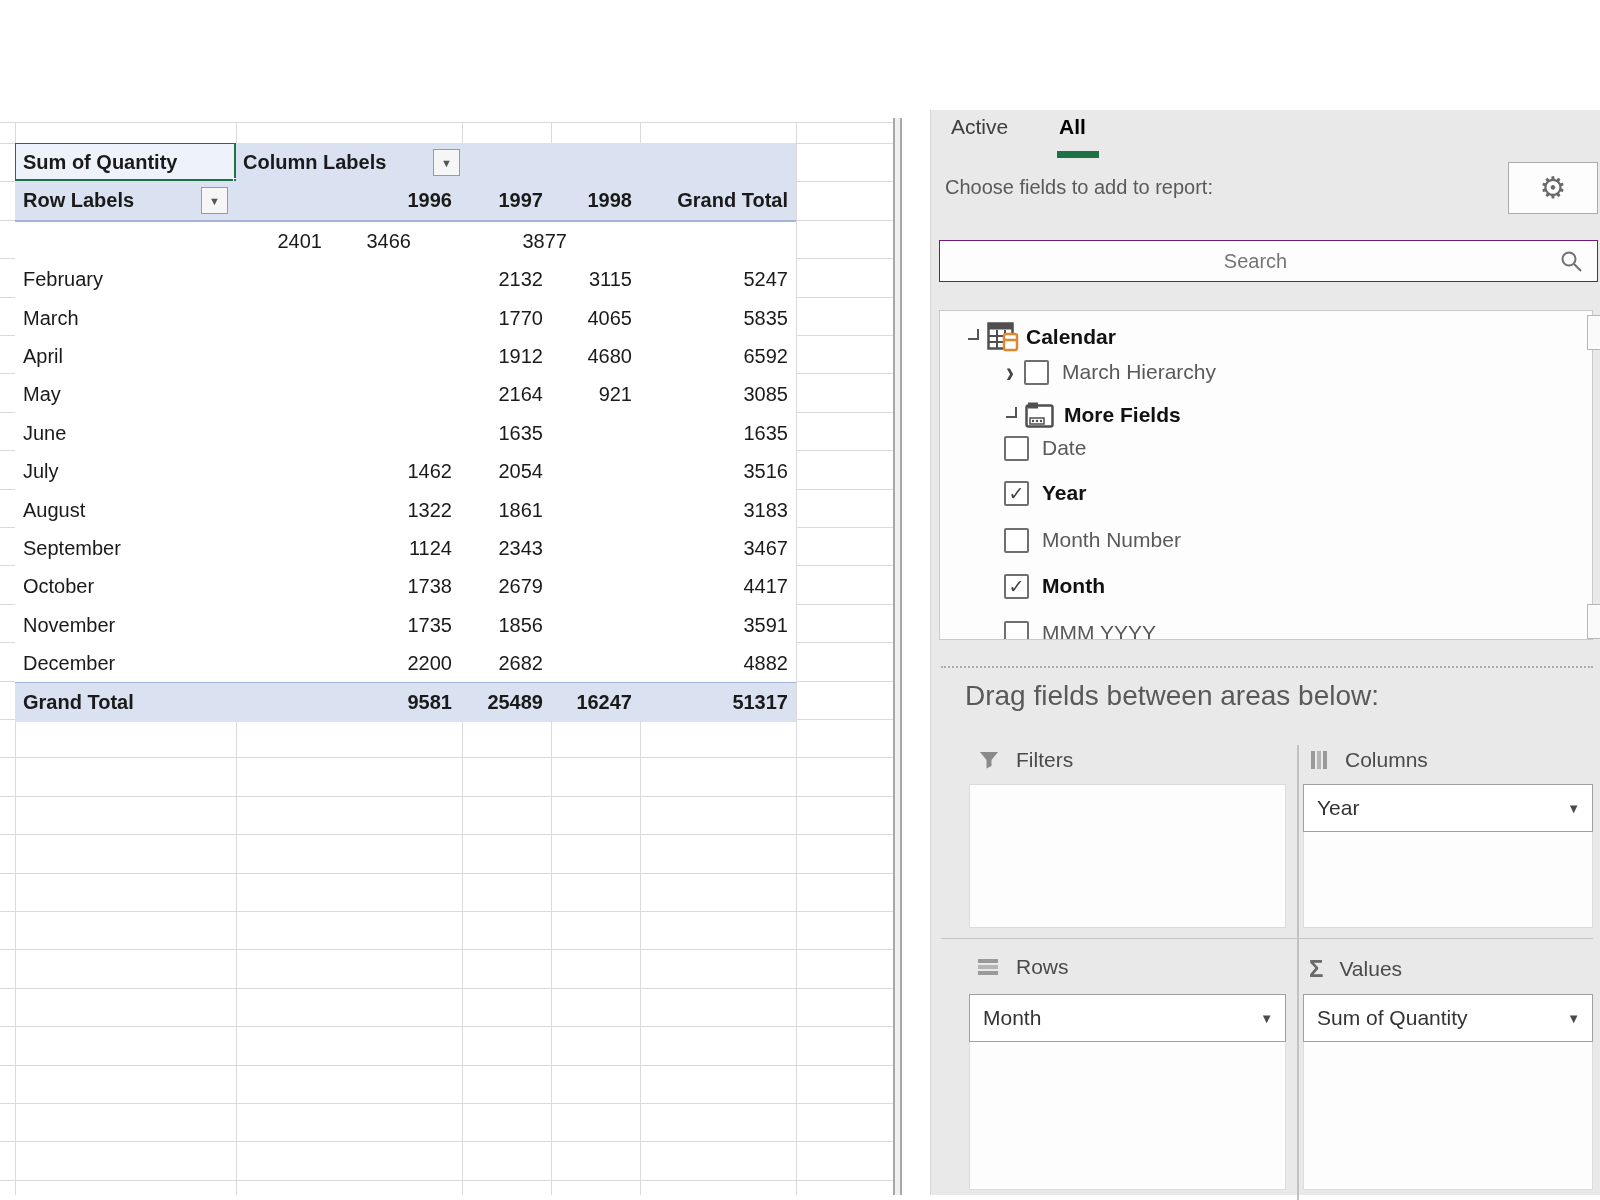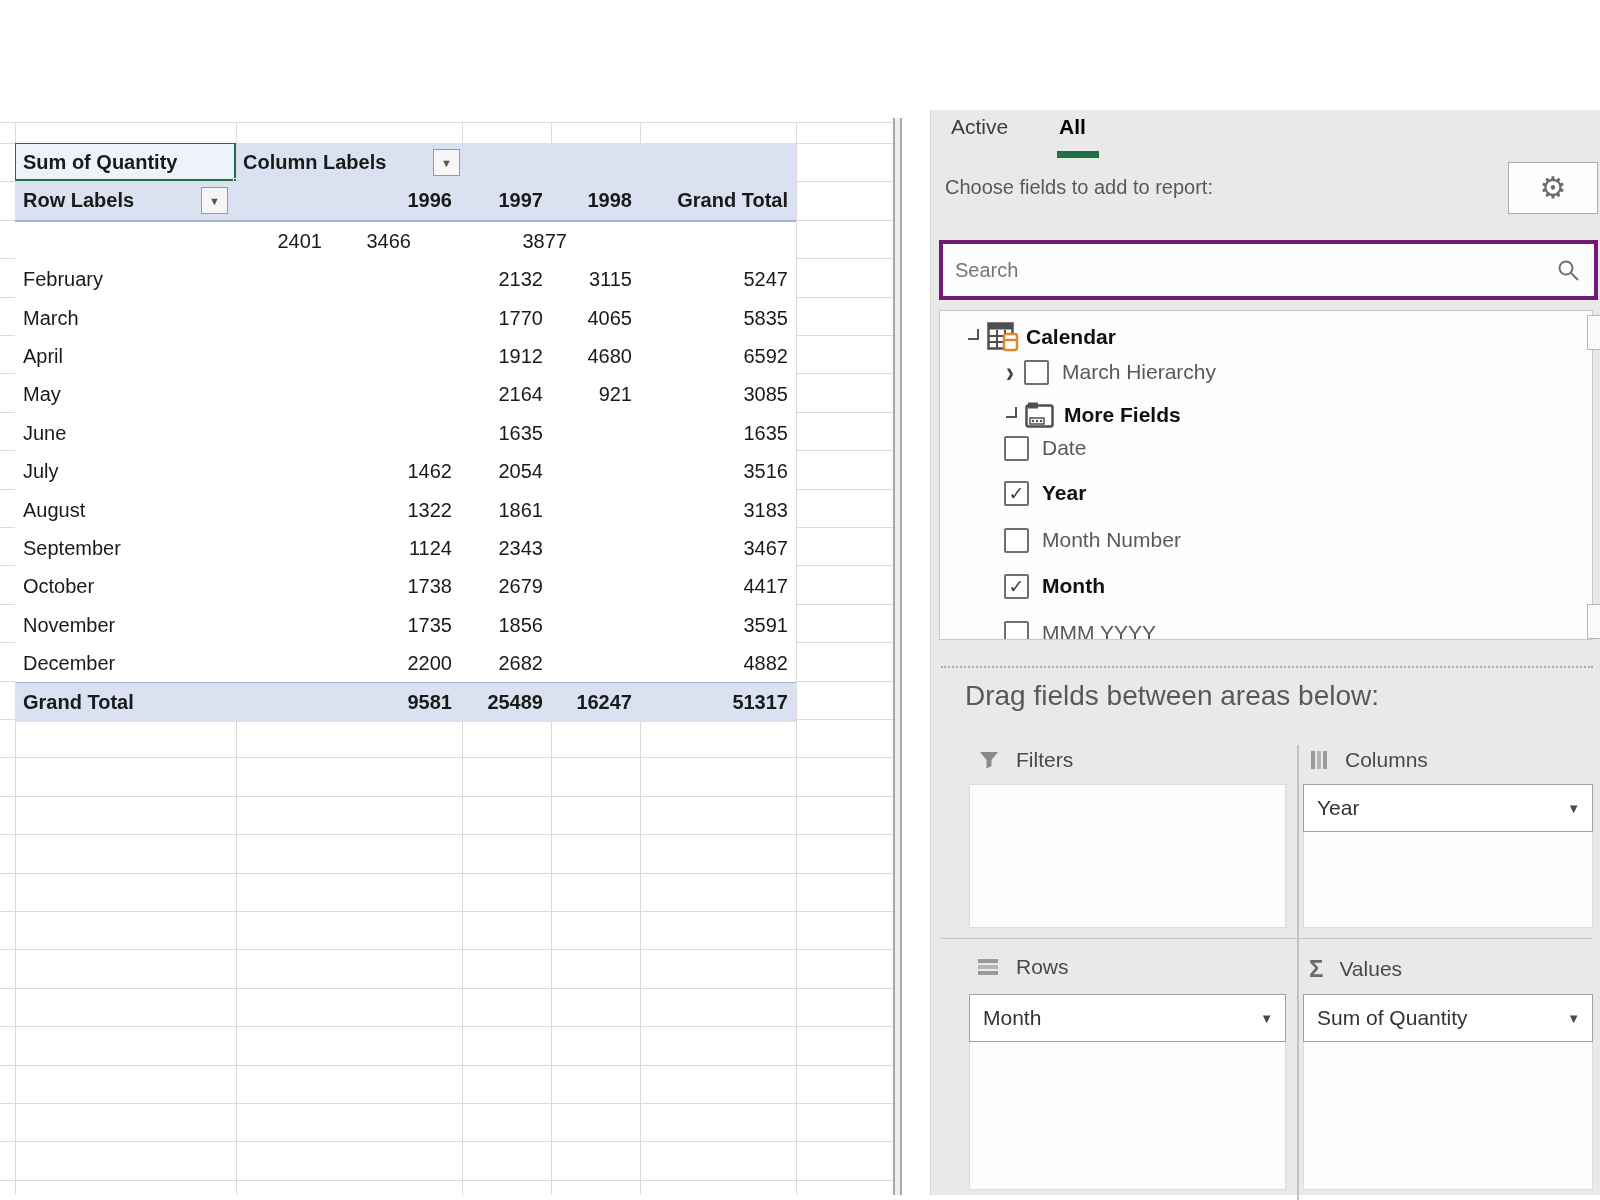--- a/index.html
+++ b/index.html
@@ -37,22 +37,22 @@
   
   .pane{position:absolute;left:930px;top:110px;width:670px;height:1085px;background:#e9e9e9;border-left:1px solid #d6d6d6;box-sizing:border-box;}
   .tab{position:absolute;top:5px;font-size:21px;}
   .tab-active{left:20px;color:#3d3d3d;}
   .tab-all{left:128px;color:#000;font-weight:bold;}
   .tab-underline{position:absolute;left:126px;top:41px;width:42px;height:7px;background:#1e7145;}
   .choose{position:absolute;left:14px;top:66px;font-size:20px;color:#595959;}
   .gearbtn{position:absolute;left:577px;top:52px;width:90px;height:52px;background:#fdfdfd;border:1px solid #ababab;
            box-sizing:border-box;display:flex;align-items:center;justify-content:center;}
   .gearbtn span{font-family:"DejaVu Sans", sans-serif;font-size:30px;color:#696969;line-height:1;}
-  .searchbox{position:absolute;left:8px;top:130px;width:659px;height:60px;background:#fdfdfd;border:4px solid #701a75;
-             box-sizing:border-box;display:flex;align-items:center;}
+  .searchbox{position:absolute;left:8px;top:130px;width:659px;height:42px;background:#fdfdfd;border:1px solid #701a75;
+             box-sizing:border-box;display:flex;align-items:center;text-align:center;}
   .searchbox .ph{padding-left:12px;font-size:20px;color:#757575;flex:1;}
   .searchbox svg{margin-right:14px;}
   .listbox{position:absolute;left:8px;top:200px;width:654px;height:330px;background:#fdfdfd;border:1px solid #c9c9c9;
            box-sizing:border-box;overflow:hidden;padding-top:12px;}
   .scrollbit{position:absolute;width:16px;background:#fafafa;border:1px solid #b7b7b7;box-sizing:border-box;}
   .sb-up{left:656px;top:205px;height:35px;}
   .sb-dn{left:656px;top:494px;height:35px;}
   .titem{display:flex;align-items:center;height:28px;font-size:21px;color:#595959;}
   .titem .tlabel{white-space:nowrap;}
   .titem.b .tlabel{color:#111;font-weight:bold;}

